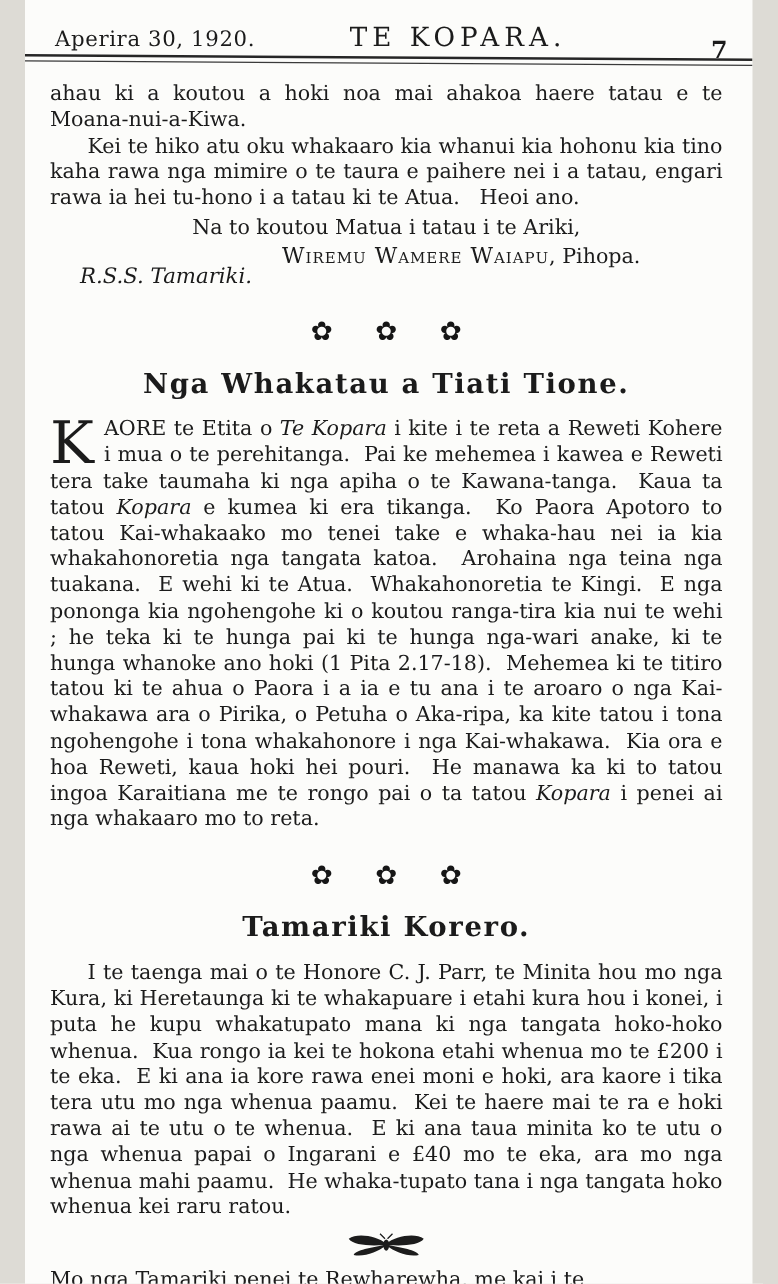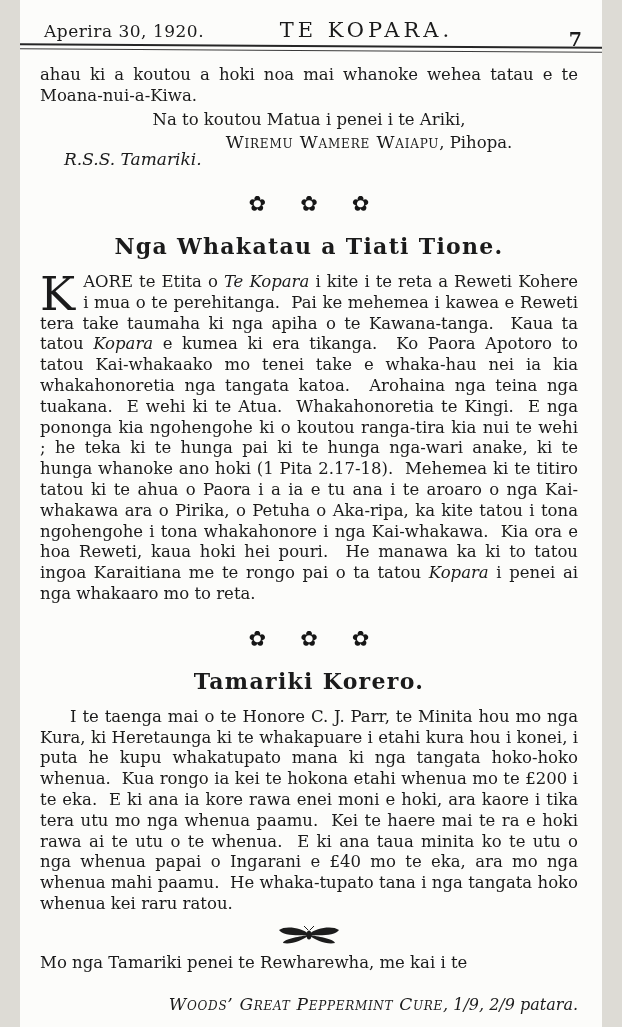--- a/index.html
+++ b/index.html
@@ -87,24 +87,25 @@
   <header class="masthead">
     <span class="date">Aperira 30, 1920.</span>
     <span class="title">TE KOPARA.</span>
     <span class="pagenum">7</span>
   </header>
 
   <div class="rule"></div>
 
   <main>
 
-    <p>ahau ki a koutou a hoki noa mai whanoke wehea tatau e te Moana-nui-a-Kiwa.</p>
+    <p>ahau ki a koutou a hoki noa mai ahakoa haere tatau e te Moana-nui-a-Kiwa.</p>
 
+    <p class="indent">Kei te hiko atu oku whakaaro kia whanui kia hohonu kia tino kaha rawa nga mimire o te taura e paihere nei i a tatau, engari rawa ia hei tu-hono i a tatau ki te Atua.   Heoi ano.</p>
 
-    <p class="closing">Na to koutou Matua i penei i te Ariki,</p>
+    <p class="closing">Na to koutou Matua i tatau i te Ariki,</p>
 
     <p class="sig-line"><span class="sc">Wiremu Wamere Waiapu</span><span>, Pihopa.</span></p>
 
     <p class="ship">R.S.S. Tamariki.</p>
 
     <div class="orn-row">
       <span>✿</span>
       <span>✿</span>
       <span>✿</span>
     </div>

